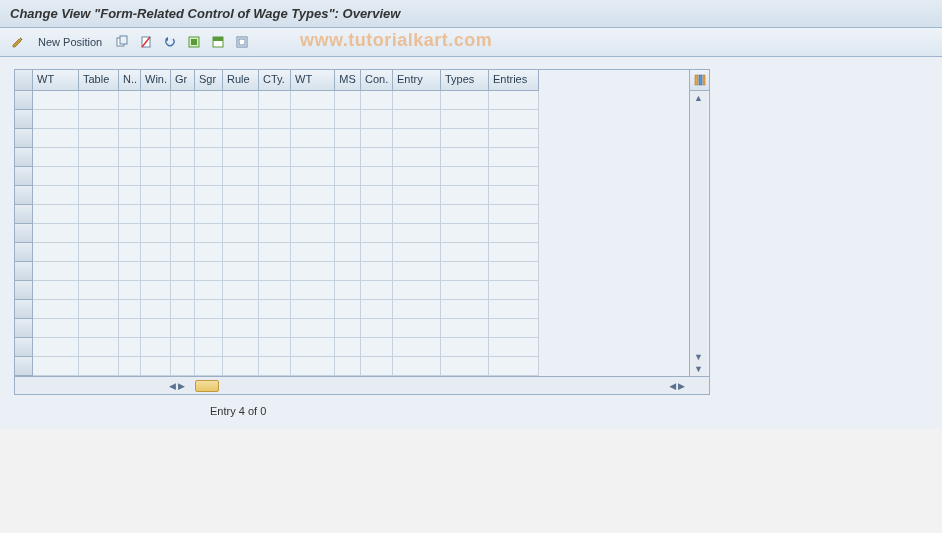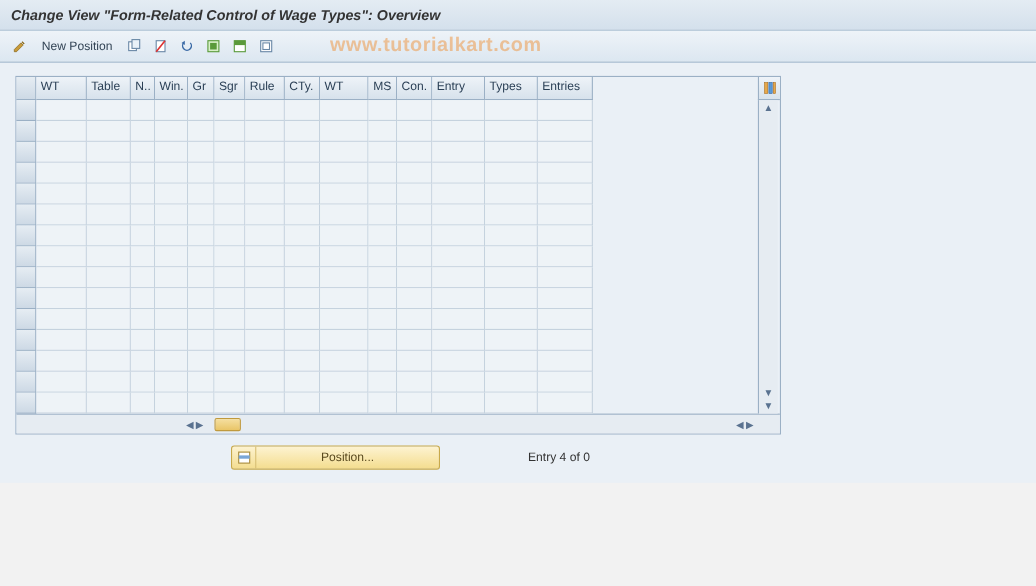--- a/index.html
+++ b/index.html
@@ -534,24 +534,15 @@
       <div class="hscroll-track"></div>
       <div class="hscroll-arrows">
         <span>◀</span>
         <span>▶</span>
       </div>
       <div style="width:18px"></div>
     </div>
   </div>
 
   <div class="footer">
-    <div class="position-btn">
-      <div class="icon-box">
-        <svg width="14" height="14" viewBox="0 0 14 14">
-            <rect x="2" y="2" width="10" height="10" fill="#fff" stroke="#a88a3a"></rect>
-            <rect x="2" y="5" width="10" height="3" fill="#7aa6d6"></rect>
-          </svg>
-      </div>
-      <div class="label">Position...</div>
-    </div>
     <div class="entry-text">Entry 4 of 0</div>
   </div>
 </div>
 
 </body></html>

